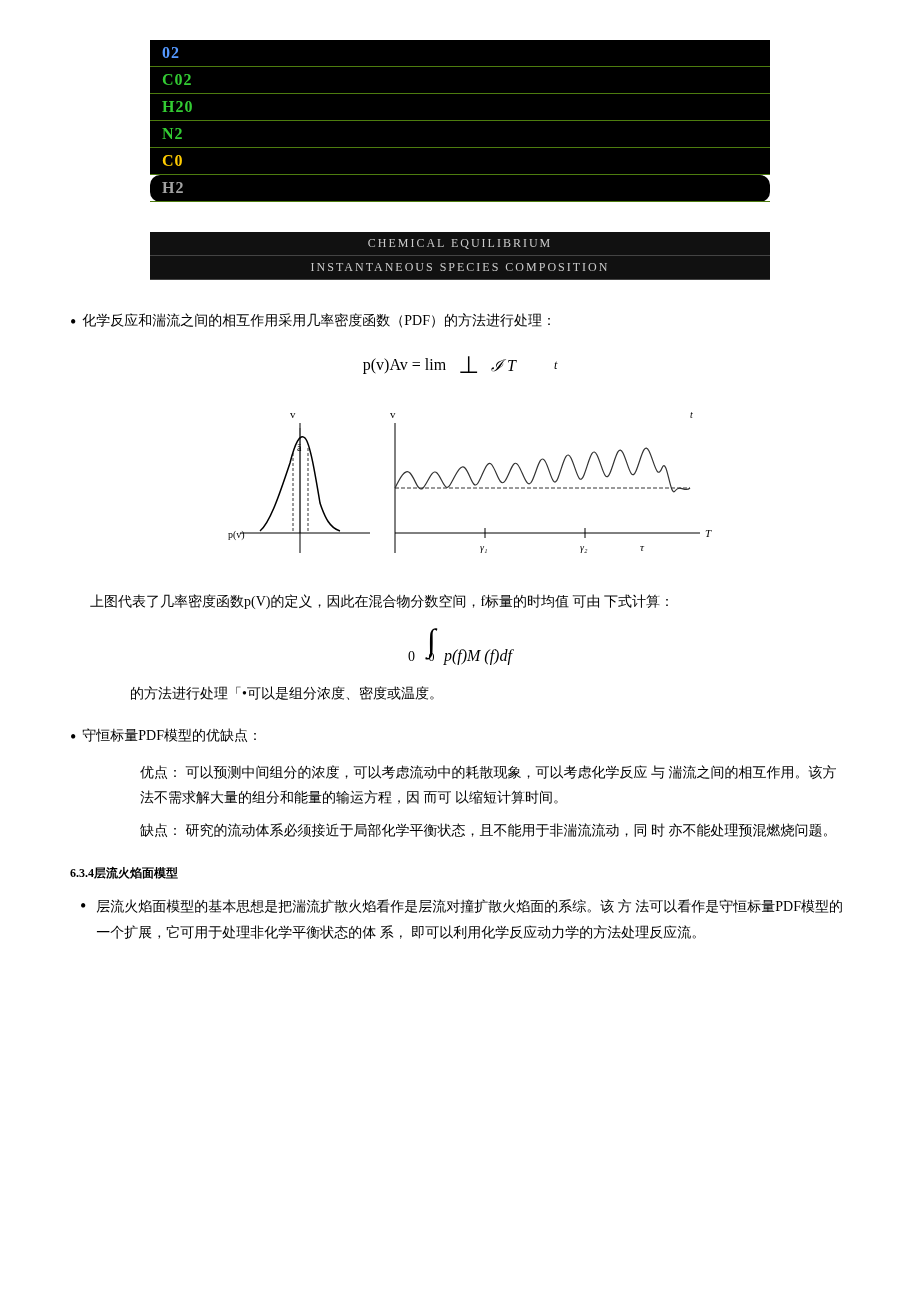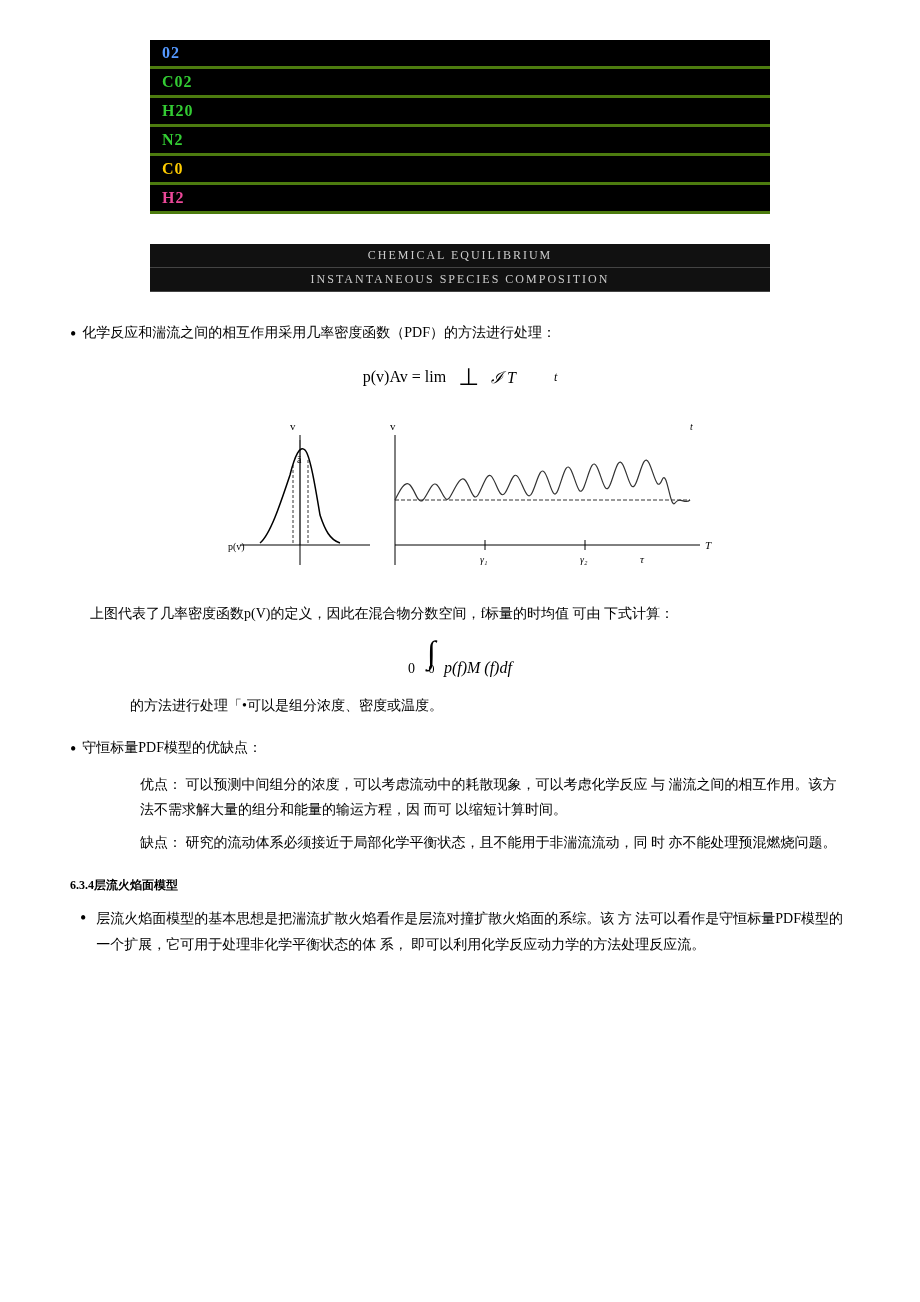--- a/index.html
+++ b/index.html
@@ -15,29 +15,29 @@
 
     
     .species-table {
       width: 620px;
       margin: 20px auto 30px auto;
       border-collapse: collapse;
     }
     .species-table tr td {
       background: #000;
       padding: 4px 12px;
-      border-bottom: 3px solid #4d7c0f;
+      border-bottom: 1px solid #4d7c0f;
       font-size: 16px;
       font-weight: bold;
       letter-spacing: 1px;
     }
     .species-blue { color: #5599ff; }
     .species-green { color: #33cc33; margin-left: 40px; }
     .species-yellow { color: #ffcc00; }
-    .species-red { color: #ec4899; }
+    .species-red { color: #a3a3a3; border-radius: 10px; }
 
     
     .equilibrium-table {
       width: 620px;
       margin: 0 auto 30px auto;
       border-collapse: collapse;
     }
     .equilibrium-table tr td {
       background: #111;
       color: #ccc;

